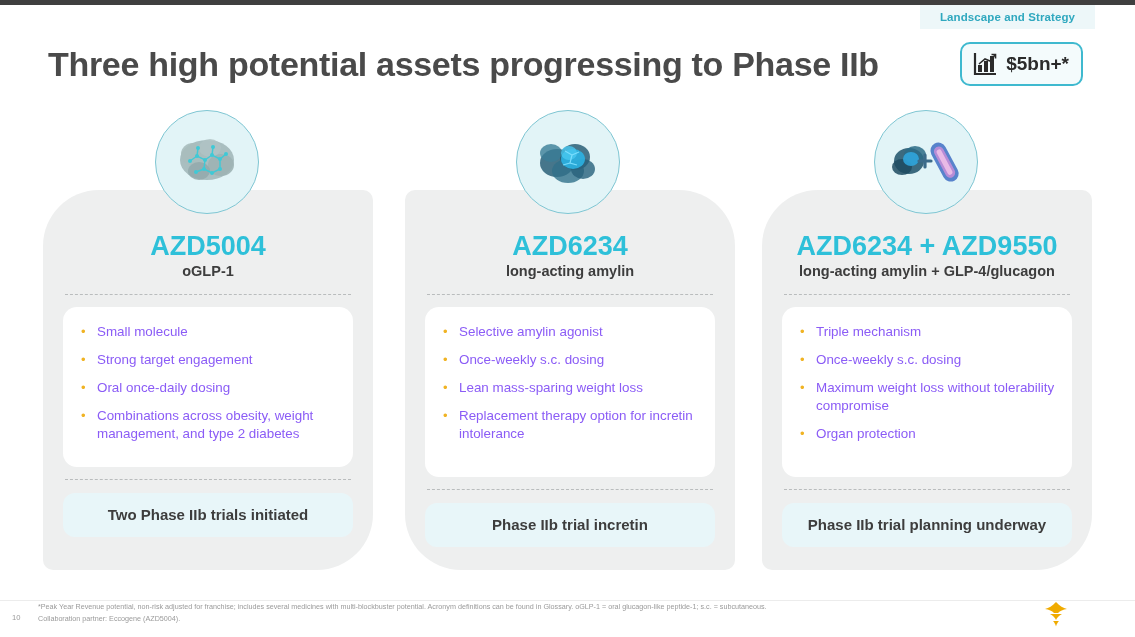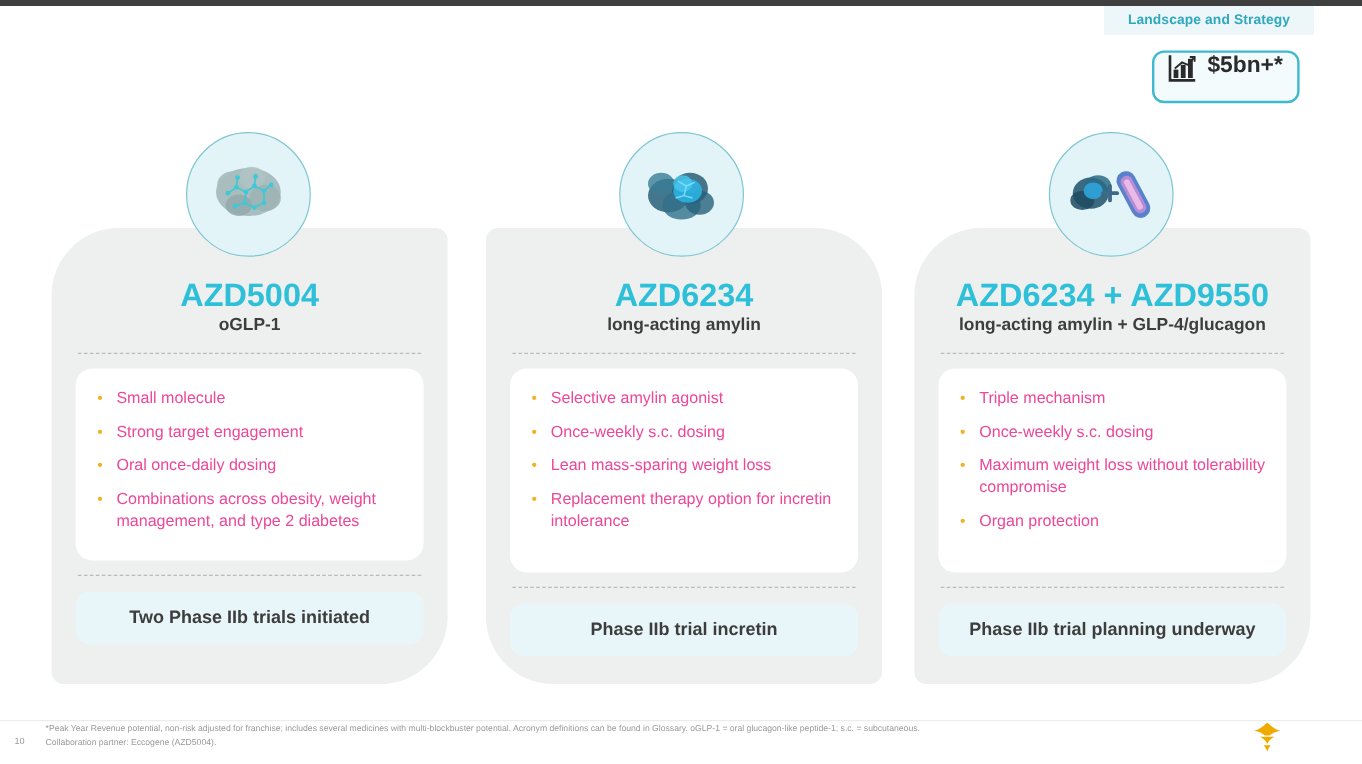--- a/index.html
+++ b/index.html
@@ -34,21 +34,21 @@
     color: #2fa8bf; letter-spacing: .1px;
   }
 
   
   .revenue-pill {
     position: absolute; top: 42px; right: 12px;
     height: 44px; min-width: 116px;
     border: 2px solid #3fb9cf;
     border-radius: 10px;
     background: #f4fbfc;
-    display: flex; gap: 8px;
+    display: flex; align-items: center; gap: 8px;
     padding: 0 12px 0 10px;
   }
   .revenue-pill .chart-icon { width: 26px; height: 26px; flex: 0 0 26px; }
   .revenue-pill .amount {
     font-size: 19px; font-weight: bold; color: #2b2b2b;
     white-space: nowrap;
   }
 
   
   .slide-title {
@@ -114,21 +114,21 @@
   .card.c1 .bullet-panel { min-height: 160px; }
 
   .bullet-row { display: flex; margin-bottom: 10px; }
   .bullet-row:last-child { margin-bottom: 0; }
   .bullet-dot {
     flex: 0 0 20px;
     color: #f0b323; font-size: 13px;
     line-height: 1.35; padding-left: 4px;
   }
   .bullet-text {
-    font-size: 13.4px; color: #ec4899;
+    font-size: 13.4px; color: #8b5cf6;
     line-height: 1.35;
   }
 
   .status-box {
     margin-top: 13px;
     background: #e8f6f9;
     border-radius: 12px;
     padding: 12px 10px;
     text-align: center;
   }
@@ -178,20 +178,21 @@
         <rect x="6" y="14" width="4" height="7" fill="#2b2b2b"></rect>
         <rect x="12" y="10" width="4" height="11" fill="#2b2b2b"></rect>
         <rect x="18" y="5" width="4" height="16" fill="#2b2b2b"></rect>
         <path d="M7 13 L13 8 L18 10 L23 4" stroke="#2b2b2b" stroke-width="1.6" fill="none"></path>
         <path d="M19.5 3.5 L23.5 3.5 L23.5 7.5" stroke="#2b2b2b" stroke-width="1.6" fill="none"></path>
       </svg>
     </span>
     <span class="amount">$5bn+*</span>
   </div>
 
+  <div class="slide-title">Three high potential assets progressing to Phase IIb</div>
 
   <div class="circle" style="left:155px;">
     <span>
       <svg viewBox="0 0 82 82" xmlns="http://www.w3.org/2000/svg">
         <g>
           <ellipse cx="41" cy="41" rx="27" ry="20" fill="#9fb4b6" opacity="0.85"></ellipse>
           <ellipse cx="27" cy="35" rx="12" ry="11" fill="#a8bcbd" opacity="0.9"></ellipse>
           <ellipse cx="55" cy="46" rx="13" ry="11" fill="#9db2b4" opacity="0.9"></ellipse>
           <ellipse cx="44" cy="29" rx="11" ry="9" fill="#b0c3c4" opacity="0.85"></ellipse>
           <ellipse cx="33" cy="52" rx="11" ry="9" fill="#93a9ab" opacity="0.85"></ellipse>

